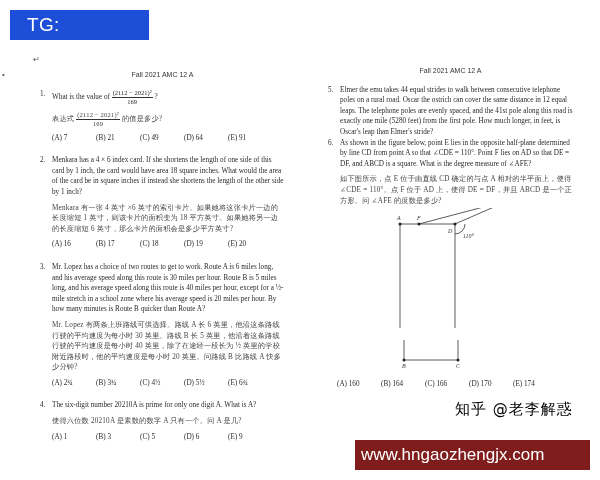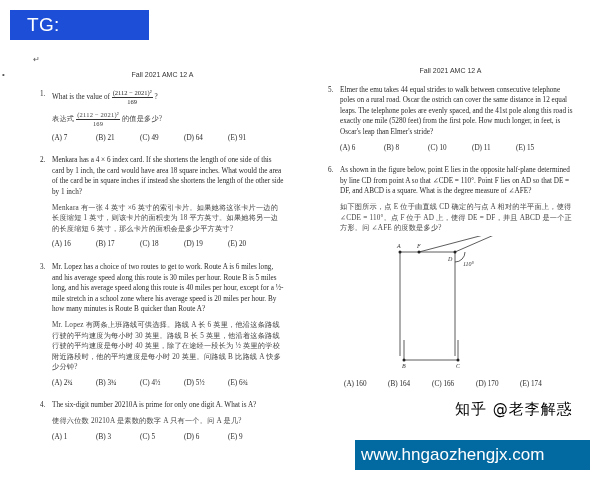--- a/index.html
+++ b/index.html
@@ -17,21 +17,21 @@
   .q .num{width:12px;flex:none;}
   .q .body{flex:1;}
   .zh{color:#444;margin-top:5px;letter-spacing:0.2px;}
   .choices{display:flex;margin-top:5px;margin-bottom:12px;}
   .choices span{width:44px;flex:none;}
   .frac{display:inline-block;vertical-align:middle;text-align:center;font-size:6.5px;line-height:8px;}
   .frac .top{border-bottom:0.7px solid #333;padding:0 1px;}
   .fig{position:relative;height:120px;margin:2px 0 2px 0;}
   .watermark-zh{position:absolute;left:455px;top:400px;font-family:"DejaVu Sans",sans-serif;
        font-size:15px;color:#000000;letter-spacing:1px;}
-  .site{position:absolute;left:355px;top:440px;width:235px;height:30px;background:#0369a1;
+  .site{position:absolute;left:355px;top:440px;width:235px;height:30px;background:#7f1d1d;
        color:#fff;font-family:"Liberation Sans","DejaVu Sans",sans-serif;font-size:17px;
        line-height:30px;padding-left:6px;box-sizing:border-box;}
 </style>
 </head>
 <body>
 
 <div class="tag">TG: MYYJJPP</div>
 <div class="speck" style="left:33px;top:55px;">↵</div>
 <div class="speck" style="left:2px;top:70px;">•</div>
 
@@ -107,27 +107,20 @@
   </div>
 </div>
 
 <div class="page right">
   <div class="hdr">Fall 2021 AMC 12 A</div>
 
   <div class="q">
     <div class="num">5.</div>
     <div class="body">
       <div>Elmer the emu takes 44 equal strides to walk between consecutive telephone poles on a rural road. Oscar the ostrich can cover the same distance in 12 equal leaps. The telephone poles are evenly spaced, and the 41st pole along this road is exactly one mile (5280 feet) from the first pole. How much longer, in feet, is Oscar's leap than Elmer's stride?</div>
-      <div class="choices">
-        <span>(A) 6</span>
-          <span>(B) 8</span>
-          <span>(C) 10</span>
-          <span>(D) 11</span>
-          <span>(E) 15</span>
-      </div>
     </div>
   </div>
 
   <div class="q">
     <div class="num">6.</div>
     <div class="body">
       <div>As shown in the figure below, point E lies in the opposite half-plane determined by line CD from point A so that ∠CDE = 110°. Point F lies on AD so that DE = DF, and ABCD is a square. What is the degree measure of ∠AFE?</div>
       <div class="zh">如下图所示，点 E 位于由直线 CD 确定的与点 A 相对的半平面上，使得 ∠CDE = 110°。点 F 位于 AD 上，使得 DE = DF，并且 ABCD 是一个正方形。问 ∠AFE 的度数是多少?</div>
       <div class="fig">
         <svg width="230" height="120" viewBox="0 0 230 120">
@@ -163,21 +156,21 @@
     <line x1="58" y1="0" x2="58" y2="20"></line>
     <line x1="4" y1="20" x2="58" y2="20"></line>
   </g>
   <circle cx="4" cy="20" r="1.5" fill="#222"></circle>
   <circle cx="58" cy="20" r="1.5" fill="#222"></circle>
   <g font-family="Liberation Serif, serif" font-style="italic" font-size="6" fill="#333">
     <text x="2" y="28">B</text>
     <text x="56" y="28">C</text>
   </g>
 </svg>
-<div class="page" style="left:344px;top:374px;width:250px;">
+<div class="page" style="left:337px;top:374px;width:250px;">
   <div class="choices">
     <span>(A) 160</span>
       <span>(B) 164</span>
       <span>(C) 166</span>
       <span>(D) 170</span>
       <span>(E) 174</span>
   </div>
 </div>
 
 <div class="watermark-zh">知乎 @老李解惑</div>

